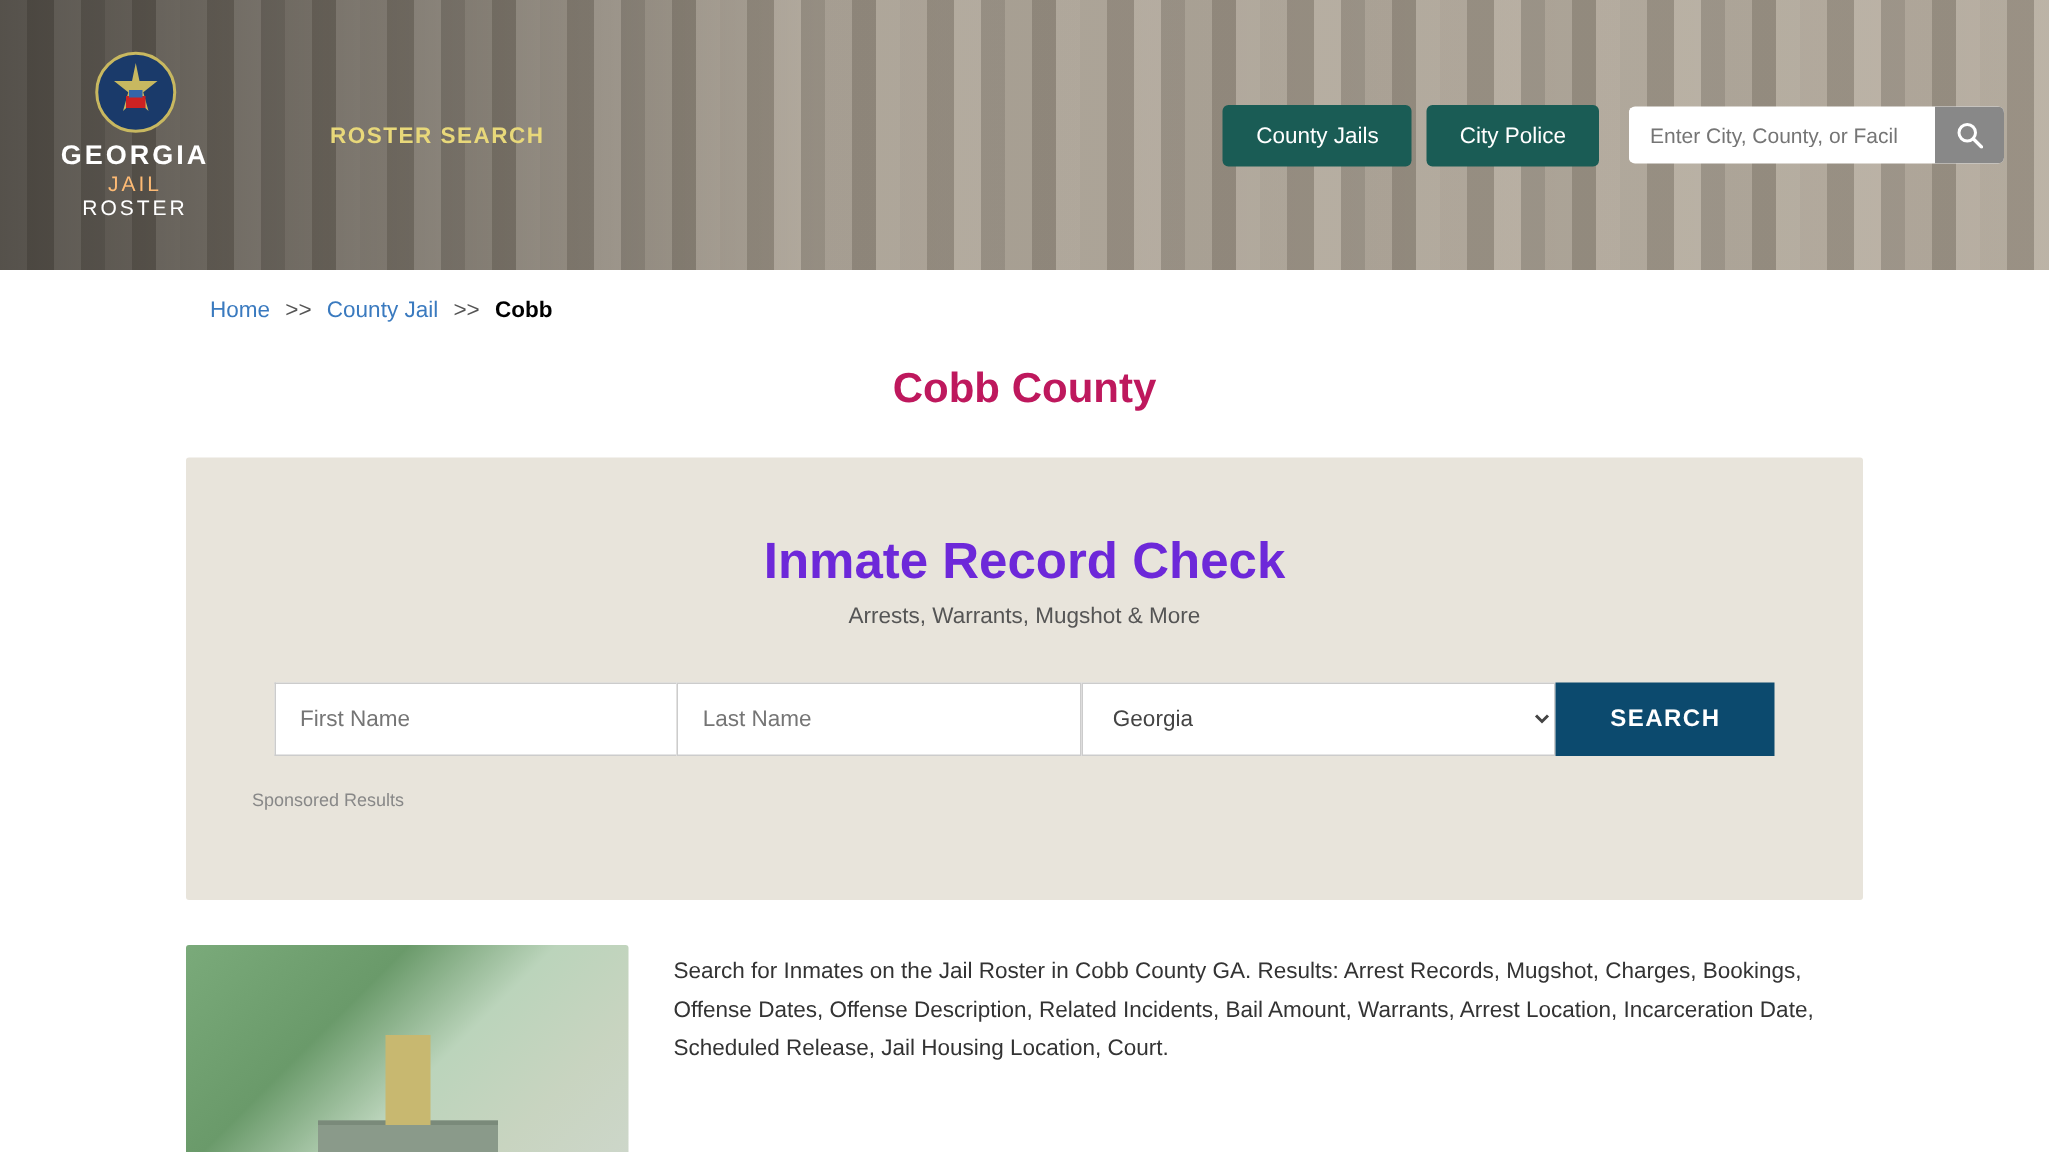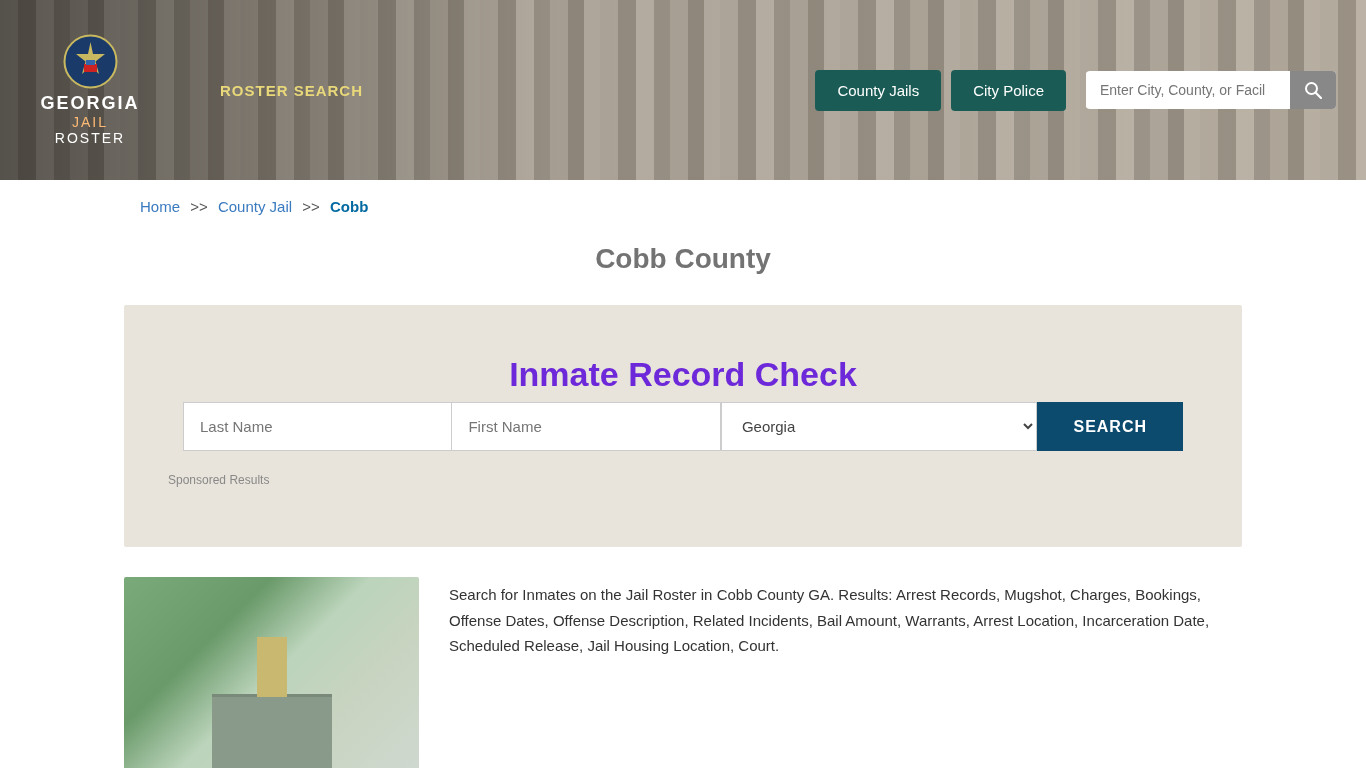--- a/index.html
+++ b/index.html
@@ -130,29 +130,29 @@
     .breadcrumb a {
       color: #3a7abf;
       text-decoration: none;
     }
     .breadcrumb .separator {
       margin: 0 6px;
       color: #555;
     }
     .breadcrumb .current {
       font-weight: bold;
-      color: #0369a1;
+      color: #000000;
     }
 
     
     .page-title {
       text-align: center;
       font-size: 28px;
       font-weight: bold;
-      color: #737373;
+      color: #be185d;
       margin: 10px 0 30px;
     }
 
     
     .inmate-record-box {
       background: #e8e4db;
       margin: 0 124px;
       padding: 50px 40px 60px;
       border-radius: 2px;
     }
@@ -304,24 +304,25 @@
   <span class="separator">&gt;&gt;</span>
   <a href="#">County Jail</a>
   <span class="separator">&gt;&gt;</span>
   <span class="current">Cobb</span>
 </nav>
 
 <h1 class="page-title">Cobb County</h1>
 
 <section class="inmate-record-box">
   <h2 class="inmate-record-title">Inmate Record Check</h2>
+  <p class="inmate-record-subtitle">Arrests, Warrants, Mugshot &amp; More</p>
 
   <div class="inmate-search-form">
+    <input type="text" placeholder="First Name" style="">
     <input type="text" placeholder="Last Name" style="">
-    <input type="text" placeholder="First Name" style="">
     <select id="state-select"><option value="Alabama">Alabama</option><option value="Alaska">Alaska</option><option value="Arizona">Arizona</option><option value="Arkansas">Arkansas</option><option value="California">California</option><option value="Colorado">Colorado</option><option value="Connecticut">Connecticut</option><option value="Delaware">Delaware</option><option value="Florida">Florida</option><option value="Georgia" selected="">Georgia</option><option value="Hawaii">Hawaii</option><option value="Idaho">Idaho</option><option value="Illinois">Illinois</option><option value="Indiana">Indiana</option><option value="Iowa">Iowa</option><option value="Kansas">Kansas</option><option value="Kentucky">Kentucky</option><option value="Louisiana">Louisiana</option><option value="Maine">Maine</option><option value="Maryland">Maryland</option><option value="Massachusetts">Massachusetts</option><option value="Michigan">Michigan</option><option value="Minnesota">Minnesota</option><option value="Mississippi">Mississippi</option><option value="Missouri">Missouri</option><option value="Montana">Montana</option><option value="Nebraska">Nebraska</option><option value="Nevada">Nevada</option><option value="New Hampshire">New Hampshire</option><option value="New Jersey">New Jersey</option><option value="New Mexico">New Mexico</option><option value="New York">New York</option><option value="North Carolina">North Carolina</option><option value="North Dakota">North Dakota</option><option value="Ohio">Ohio</option><option value="Oklahoma">Oklahoma</option><option value="Oregon">Oregon</option><option value="Pennsylvania">Pennsylvania</option><option value="Rhode Island">Rhode Island</option><option value="South Carolina">South Carolina</option><option value="South Dakota">South Dakota</option><option value="Tennessee">Tennessee</option><option value="Texas">Texas</option><option value="Utah">Utah</option><option value="Vermont">Vermont</option><option value="Virginia">Virginia</option><option value="Washington">Washington</option><option value="West Virginia">West Virginia</option><option value="Wisconsin">Wisconsin</option><option value="Wyoming">Wyoming</option></select>
     <button class="inmate-search-btn">SEARCH</button>
   </div>
 
   <div class="sponsored-label">Sponsored Results</div>
 </section>
 
 <div class="bottom-section">
   <div class="bottom-image"></div>
   <p class="bottom-text">Search for Inmates on the Jail Roster in Cobb County GA. Results: Arrest Records, Mugshot, Charges, Bookings, Offense Dates, Offense Description, Related Incidents, Bail Amount, Warrants, Arrest Location, Incarceration Date, Scheduled Release, Jail Housing Location, Court.</p>

